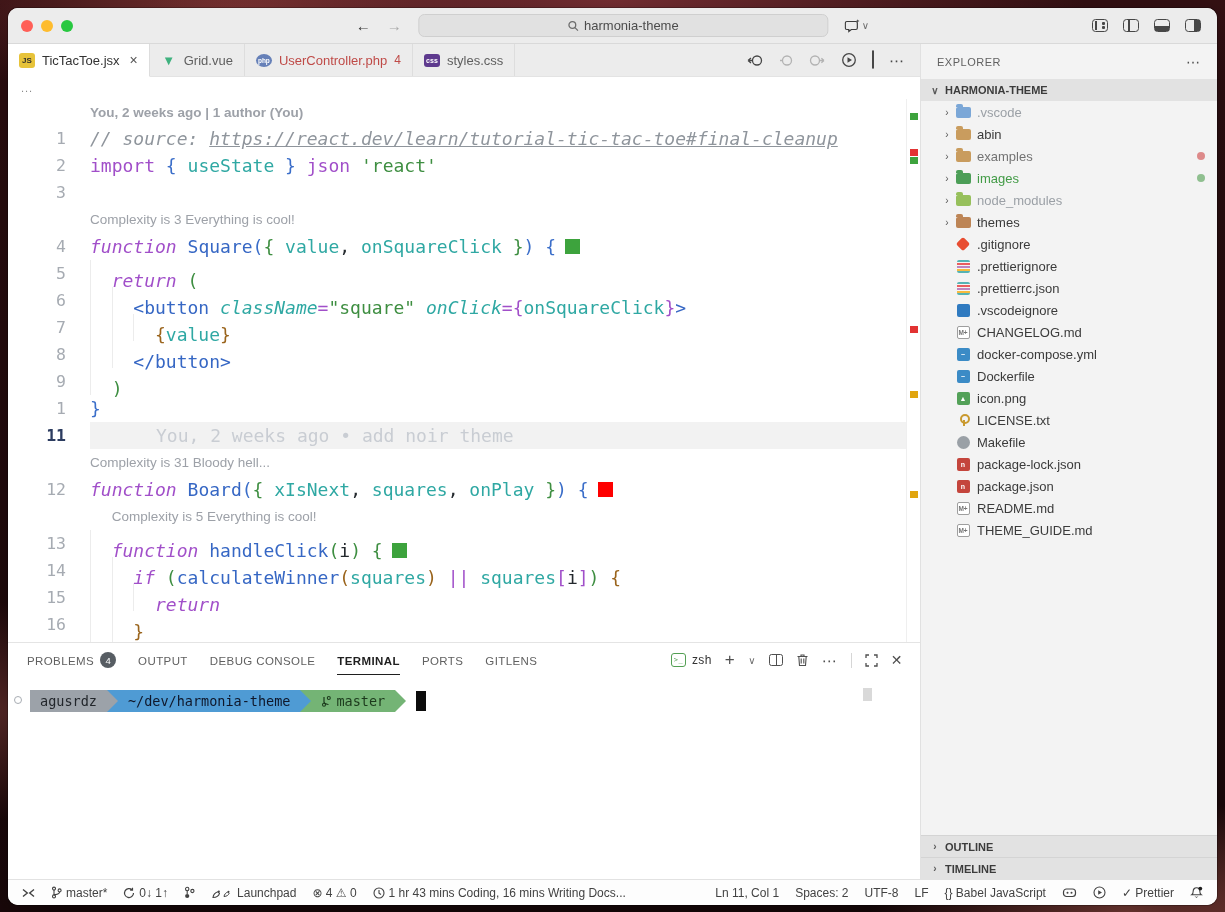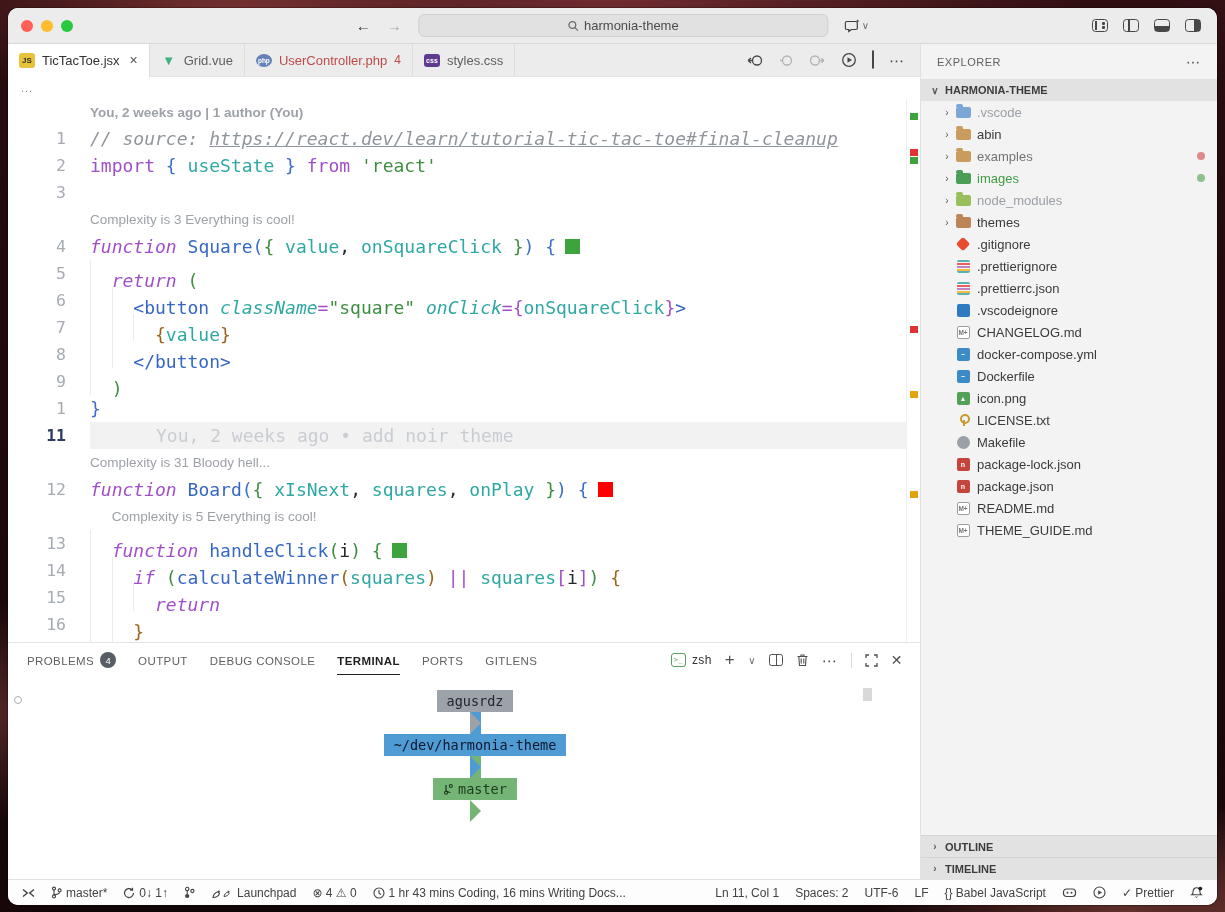--- a/index.html
+++ b/index.html
@@ -121,21 +121,21 @@
     color:#54a054; font-size:7px; display:flex; align-items:center; justify-content:center;
     font-family:"DejaVu Sans Mono",monospace; }
   .pa-label { font-size:12px; color:#333; margin-left:-7px; }
   .plus { font-size:17px; font-weight:300; }
   .psep { width:1px; height:15px; background:#d6d6d6; }
   .pclose { font-size:14px; }
   .term { flex:1; position:relative; font-family:"DejaVu Sans Mono", monospace;
     font-size:13.5px; padding-top:5px; }
   .term-deco { position:absolute; left:6px; top:11px; width:8px; height:8px;
     border:1.3px solid #a8adb3; border-radius:50%; }
-  .prompt { display:flex; align-items:center; height:22px; margin-left:22px; line-height:22px;flex-direction:column; }
+  .prompt { display:flex; align-items:center; height:22px; margin-left:22px; line-height:22px; }
   .pseg { padding:0 10px; display:flex; align-items:center; gap:5px; height:22px; }
   .parw { width:0; height:0; border-top:11px solid transparent; border-bottom:11px solid transparent;
     border-left:11px solid; }
   .seg-user { background:#9ca2a9; color:#22262b; }
   .arw1 { border-left-color:#9ca2a9; background:#4f9bd4; }
   .seg-path { background:#4f9bd4; color:#0f172a;justify-content:center; }
   .arw2 { border-left-color:#4f9bd4; background:#74b475; }
   .seg-git { background:#74b475; color:#1c3a1c; }
   .arw3 { border-left-color:#74b475; }
   .cursor { width:10px; height:20px; background:#0c0c0c; margin-left:10px; }
@@ -286,21 +286,21 @@
       </div>
 
       <div class="breadcrumb">
         <span>...</span>
       </div>
 
       <div class="editor">
         <div class="code-lines">
             <div class="crow blame"><span class="gut"></span><span class="ct">You, 2 weeks ago | 1 author (You)</span></div>
             <div class="crow code"><span class="gut">1</span><span class="ct"><span class="tk cmt">// source: </span><span class="tk cmt url">https://react.dev/learn/tutorial-tic-tac-toe#final-cleanup</span></span></div>
-            <div class="crow code"><span class="gut">2</span><span class="ct"><span class="tk kw">import </span><span class="tk b1">{ </span><span class="tk var">useState</span><span class="tk b1"> }</span><span class="tk kw"> from </span><span class="tk str">'react'</span></span></div>
+            <div class="crow code"><span class="gut">2</span><span class="ct"><span class="tk kw">import </span><span class="tk b1">{ </span><span class="tk var">useState</span><span class="tk b1"> }</span><span class="tk kw"> json </span><span class="tk str">'react'</span></span></div>
             <div class="crow code"><span class="gut">3</span><span class="ct"></span></div>
             <div class="crow lens"><span class="gut"></span><span class="ct">Complexity is 3 Everything is cool!</span></div>
             <div class="crow code"><span class="gut">4</span><span class="ct"><span class="tk kwi">function </span><span class="tk fn">Square</span><span class="tk b1">(</span><span class="tk b2">{</span><span class="tk var"> value</span><span class="tk txt">,</span><span class="tk var"> onSquareClick </span><span class="tk b2">}</span><span class="tk b1">)</span><span class="tk b1"> {</span><span class="sw swg"></span></span></div>
             <div class="crow code"><span class="gut">5</span><span class="ct"><span class="guide"></span><span class="tk kwi">return</span><span class="tk b2"> (</span></span></div>
             <div class="crow code"><span class="gut">6</span><span class="ct"><span class="guide"></span><span class="guide"></span><span class="tk tag">&lt;button</span><span class="tk attr"> className</span><span class="tk eq">=</span><span class="tk str">"square"</span><span class="tk attr"> onClick</span><span class="tk eq">=</span><span class="tk eq">{</span><span class="tk var">onSquareClick</span><span class="tk eq">}</span><span class="tk tag">&gt;</span></span></div>
             <div class="crow code"><span class="gut">7</span><span class="ct"><span class="guide"></span><span class="guide"></span><span class="guide"></span><span class="tk b3">{</span><span class="tk var">value</span><span class="tk b3">}</span></span></div>
             <div class="crow code"><span class="gut">8</span><span class="ct"><span class="guide"></span><span class="guide"></span><span class="tk tag">&lt;/button&gt;</span></span></div>
             <div class="crow code"><span class="gut">9</span><span class="ct"><span class="guide"></span><span class="tk b2">)</span></span></div>
             <div class="crow code"><span class="gut">1</span><span class="ct"><span class="tk b1">}</span></span></div>
             <div class="crow code hl"><span class="gut act">11</span><span class="ct"><span class="inblame">You, 2 weeks ago • add noir theme</span></span></div>
@@ -665,21 +665,21 @@
       <span class="sbit">
 
           <span>Ln 11, Col 1</span>
         </span>
         <span class="sbit">
 
           <span>Spaces: 2</span>
         </span>
         <span class="sbit">
 
-          <span>UTF-6</span>
+          <span>UTF-8</span>
         </span>
         <span class="sbit">
 
           <span>LF</span>
         </span>
         <span class="sbit">
 
           <span>{} Babel JavaScript</span>
         </span>
         <span class="sbit">

